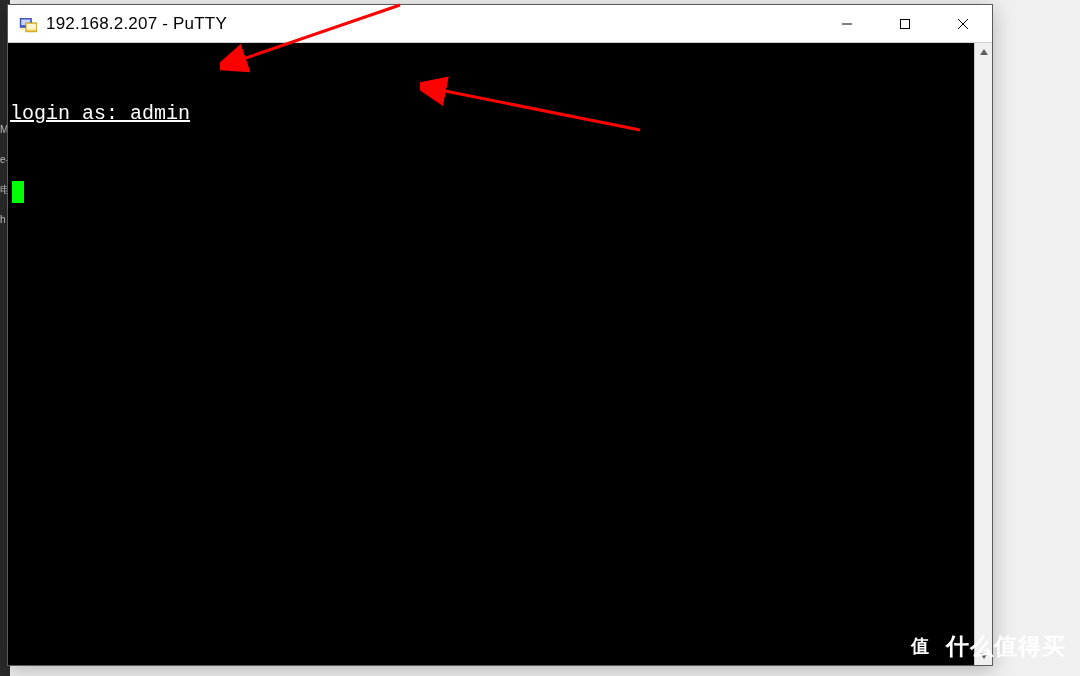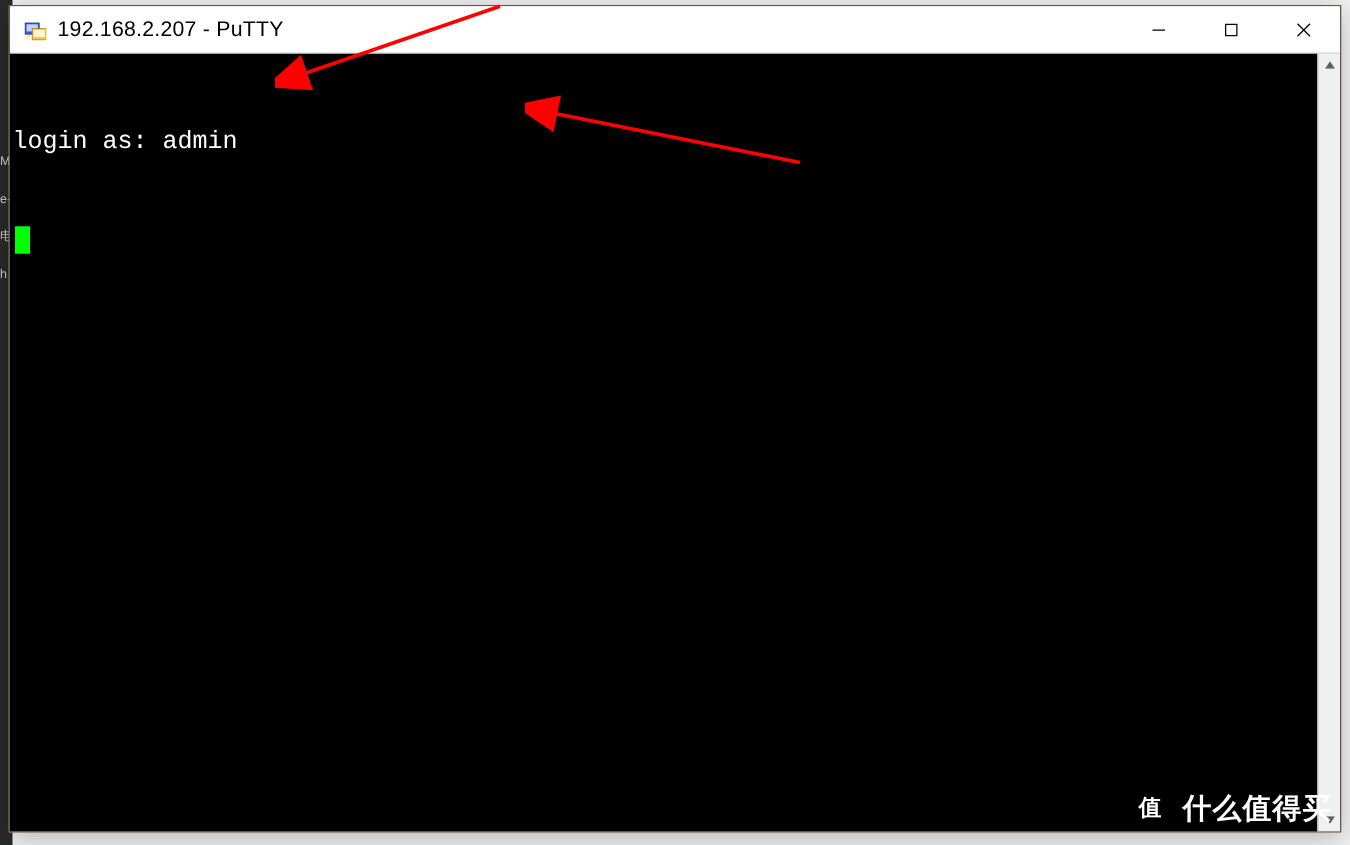--- a/index.html
+++ b/index.html
@@ -21,23 +21,23 @@
       color: #ccc;
       font-size: 10px;
       padding-top: 115px;
       line-height: 30px;
     }
     .bg-strip span { display: block; }
     .window {
       position: absolute;
       left: 7px;
       top: 4px;
-      width: 1066px;
+      width: 986px;
       height: 662px;
-      background: #fdba74;
+      background: #d946ef;
       border: 1px solid #5a5a5a;
       box-shadow: 0 4px 20px rgba(0,0,0,0.25);
     }
     .titlebar {
       height: 38px;
       background: #ffffff;
       display: flex;
       align-items: center;
       padding: 0 0 0 10px;
       border-bottom: 1px solid #d0d0d0;
@@ -80,21 +80,21 @@
       flex: 1;
       background: #000;
       color: #fff;
       font-family: "Consolas", "Courier New", monospace;
       font-size: 20px;
       line-height: 26px;
       padding: 6px 2px;
       white-space: pre;
       position: relative;
     }
-    .term-line { display: block; }
+    .term-line { display: block; text-decoration: underline; }
     .cursor {
       display: inline-block;
       width: 12px;
       height: 22px;
       background: #00ff00;
       vertical-align: text-bottom;
       margin-left: 2px;
     }
     .scrollbar {
       width: 18px;

